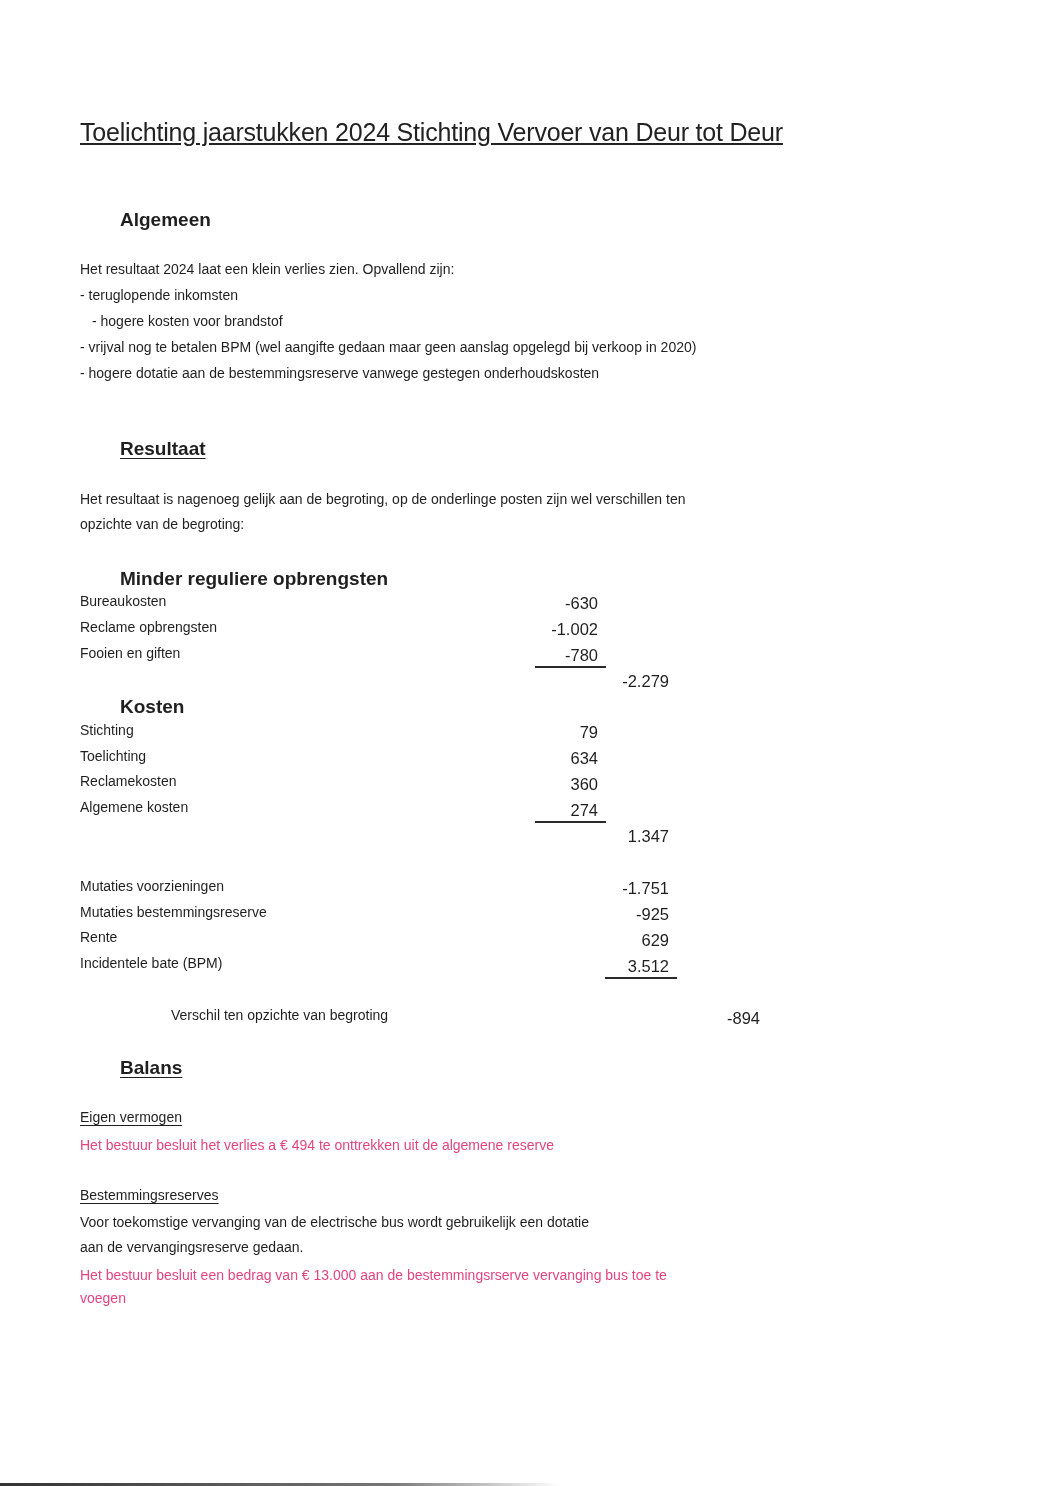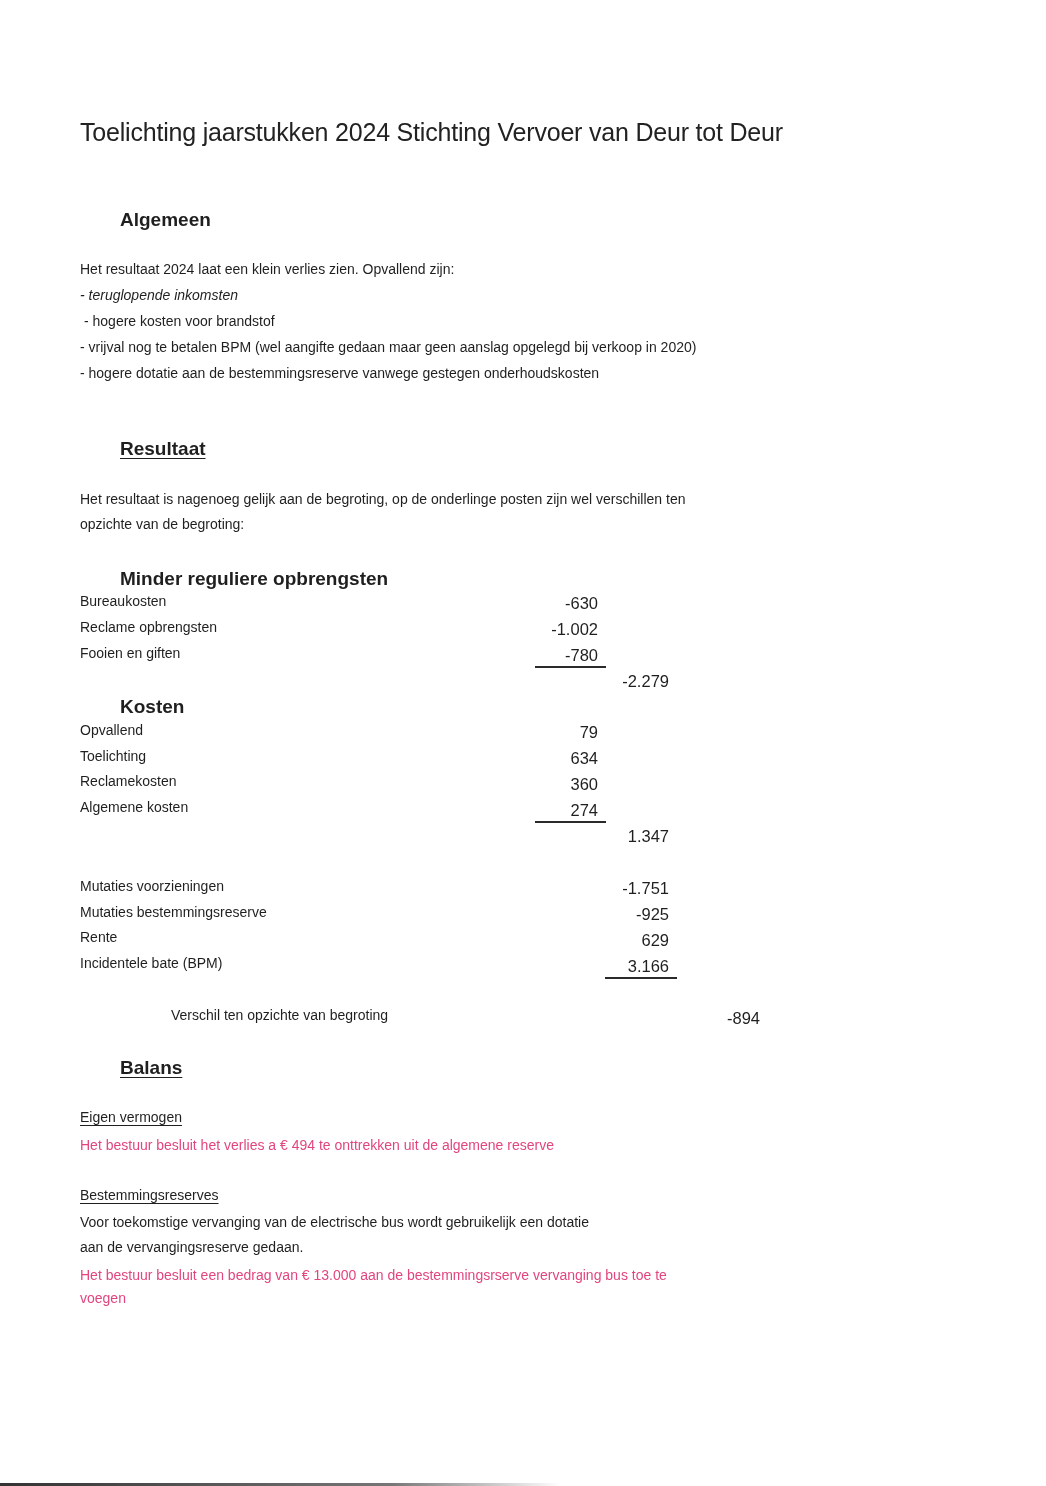--- a/index.html
+++ b/index.html
@@ -1,75 +1,75 @@
 <!DOCTYPE html>
 <html><head>
 <meta charset="utf-8">
 <style>
   html, body { margin: 0; padding: 0; }
   body {
     width: 1046px; height: 1486px; background: #ffffff; position: relative; overflow: hidden;
     font-family: "Liberation Sans", sans-serif; color: #1f1f1f;
   }
   .abs { position: absolute; white-space: nowrap; }
-  .title { left: 80px; top: 118px; font-size: 25px; color: #222; letter-spacing: -0.2px; }
+  .title { left: 80px; top: 118px; font-size: 25px; color: #222; letter-spacing: -0.2px; text-decoration: underline; }
   .h { font-size: 19px; font-weight: bold; color: #1f1f1f; margin-left: 40px; }
   .u { text-decoration: underline; text-underline-offset: 3px; }
   .t { font-size: 14px; color: #1f1f1f; }
   .pink { color: #e2457e; }
   .num { text-align: right; font-size: 16.5px; }
   .rule { position: absolute; height: 2px; background: #2a2a2a; }
   .bottom-edge { position: absolute; left: 0; bottom: 0; width: 560px; height: 3px; background: linear-gradient(90deg,#333,#777 70%,rgba(120,120,120,0)); }
 </style>
 </head>
 <body>
 
 <div class="abs title">Toelichting jaarstukken 2024 Stichting Vervoer van Deur tot Deur</div>
 
 <div class="abs h" style="left:80px;top:209px;">Algemeen</div>
 <div class="abs t" style="left:80px;top:261px;">Het resultaat 2024 laat een klein verlies zien. Opvallend zijn:</div>
-<div class="abs t" style="left:80px;top:287px;font-style:italic;">- teruglopende inkomsten</div>
-<div class="abs t" style="left:84px;top:313px;text-align:center;">- hogere kosten voor brandstof</div>
+<div class="abs t" style="left:80px;top:287px;">- teruglopende inkomsten</div>
+<div class="abs t" style="left:92px;top:313px;text-align:center;">- hogere kosten voor brandstof</div>
 <div class="abs t" style="left:80px;top:339px;">- vrijval nog te betalen BPM (wel aangifte gedaan maar geen aanslag opgelegd bij verkoop in 2020)</div>
 <div class="abs t" style="left:80px;top:365px;">- hogere dotatie aan de bestemmingsreserve vanwege gestegen onderhoudskosten</div>
 
 <div class="abs h u" style="left:80px;top:438px;">Resultaat</div>
 <div class="abs t" style="left:80px;top:491px;">Het resultaat is nagenoeg gelijk aan de begroting, op de onderlinge posten zijn wel verschillen ten</div>
 <div class="abs t" style="left:80px;top:516px;">opzichte van de begroting:</div>
 
 <div class="abs h" style="left:80px;top:568px;">Minder reguliere opbrengsten</div>
 <div class="abs t" style="left:80px;top:593px;">Bureaukosten</div>
 <div class="abs num" style="left:500px;width:98px;top:594px;">-630</div>
 <div class="abs t" style="left:80px;top:619px;">Reclame opbrengsten</div>
 <div class="abs num" style="left:500px;width:98px;top:620px;">-1.002</div>
 <div class="abs t" style="left:80px;top:645px;">Fooien en giften</div>
 <div class="abs num" style="left:500px;width:98px;top:646px;">-780</div>
 <div class="rule" style="left:535px;top:666px;width:71px;"></div>
 <div class="abs num" style="left:570px;width:99px;top:672px;">-2.279</div>
 
 <div class="abs h" style="left:80px;top:696px;">Kosten</div>
-<div class="abs t" style="left:80px;top:722px;">Opvallend</div>
+<div class="abs t" style="left:80px;top:722px;">Stichting</div>
 <div class="abs num" style="left:500px;width:98px;top:723px;">79</div>
 <div class="abs t" style="left:80px;top:748px;">Toelichting</div>
 <div class="abs num" style="left:500px;width:98px;top:749px;">634</div>
 <div class="abs t" style="left:80px;top:773px;">Reclamekosten</div>
 <div class="abs num" style="left:500px;width:98px;top:775px;">360</div>
 <div class="abs t" style="left:80px;top:799px;">Algemene kosten</div>
 <div class="abs num" style="left:500px;width:98px;top:801px;">274</div>
 <div class="rule" style="left:535px;top:821px;width:71px;"></div>
 <div class="abs num" style="left:570px;width:99px;top:827px;">1.347</div>
 
 <div class="abs t" style="left:80px;top:878px;">Mutaties voorzieningen</div>
 <div class="abs num" style="left:570px;width:99px;top:879px;">-1.751</div>
 <div class="abs t" style="left:80px;top:904px;">Mutaties bestemmingsreserve</div>
 <div class="abs num" style="left:570px;width:99px;top:905px;">-925</div>
 <div class="abs t" style="left:80px;top:929px;">Rente</div>
 <div class="abs num" style="left:570px;width:99px;top:931px;">629</div>
 <div class="abs t" style="left:80px;top:955px;">Incidentele bate (BPM)</div>
-<div class="abs num" style="left:570px;width:99px;top:957px;">3.166</div>
+<div class="abs num" style="left:570px;width:99px;top:957px;">3.512</div>
 <div class="rule" style="left:605px;top:977px;width:72px;"></div>
 
 <div class="abs t" style="left:171px;top:1007px;">Verschil ten opzichte van begroting</div>
 <div class="abs num" style="left:660px;width:100px;top:1009px;">-894</div>
 
 <div class="abs h u" style="left:80px;top:1057px;">Balans</div>
 <div class="abs t u" style="left:80px;top:1109px;">Eigen vermogen</div>
 <div class="abs t pink" style="left:80px;top:1137px;">Het bestuur besluit het verlies a € 494 te onttrekken uit de algemene reserve</div>
 
 <div class="abs t u" style="left:80px;top:1187px;">Bestemmingsreserves</div>

